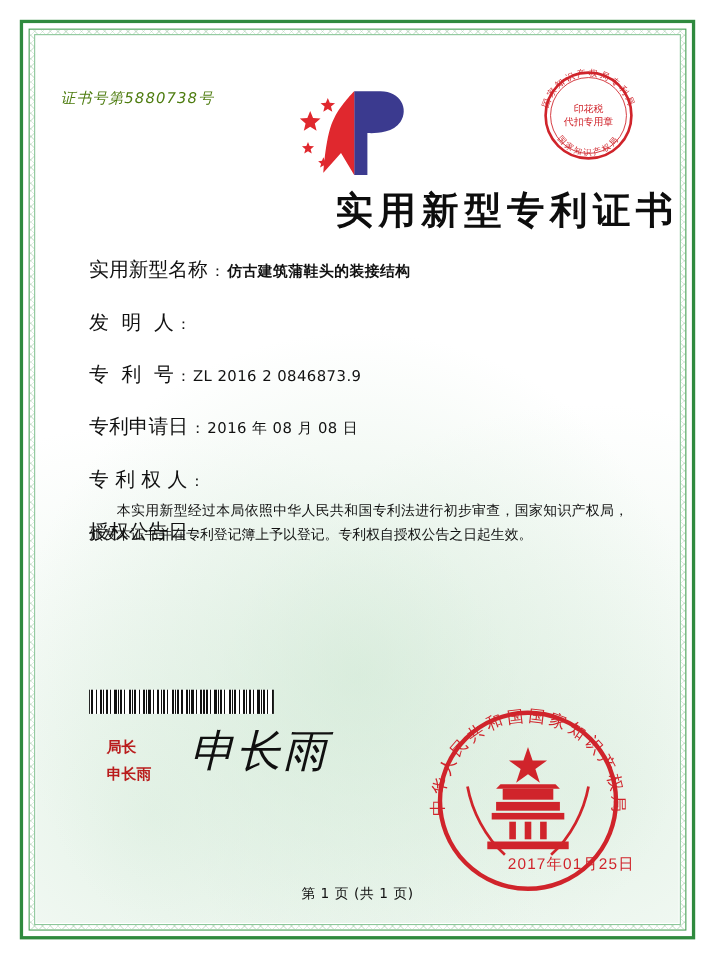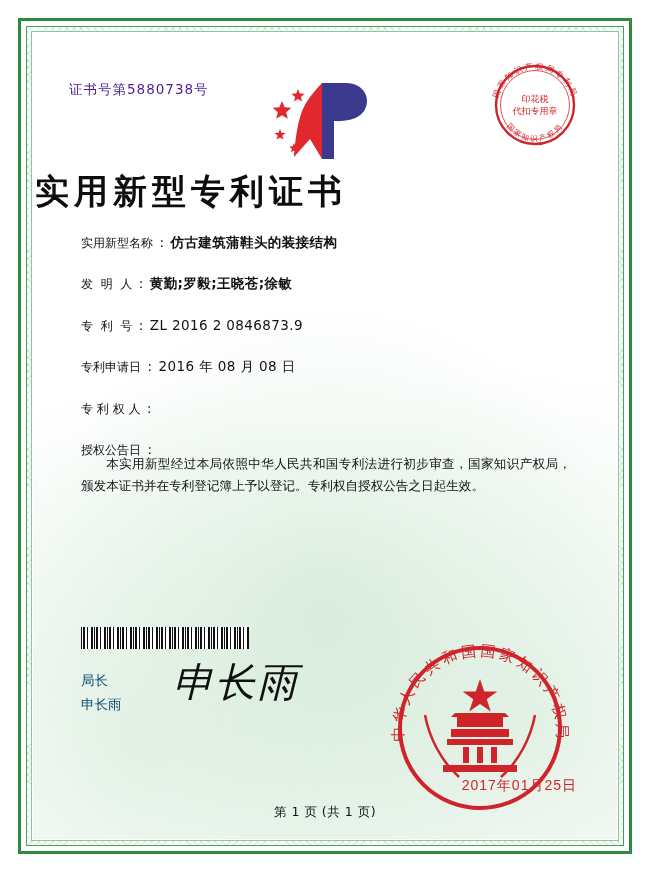--- a/index.html
+++ b/index.html
@@ -68,27 +68,28 @@
 
   .content {
     position: absolute;
     left: 33px; top: 33px; right: 33px; bottom: 33px;
     box-sizing: border-box;
   }
 
   
   .cert-no {
     position: absolute;
-    left: 36px;
+    left: 22px;
     top: 48px;
     font-family: "DejaVu Sans", sans-serif;
     font-size: 13.5px;
-    color: #4c1d95;
+    color: #4d7c0f;
     letter-spacing: 1px;
     white-space: nowrap;
+    font-style: italic;
   }
 
   
   .emblem {
     position: absolute;
     left: 50%;
     top: 38px;
     transform: translateX(-50%);
     width: 130px;
     height: 95px;
@@ -99,23 +100,23 @@
     position: absolute;
     right: 32px;
     top: 22px;
     width: 100px;
     height: 100px;
   }
 
   
   .main-title {
     position: absolute;
-    left: 2px; right: 0;
+    left: 12px; right: 0;
     top: 136px;
-    text-align: left;
+    text-align: right;
     font-family: "DejaVu Sans", sans-serif;
     font-size: 34px;
     font-weight: bold;
     letter-spacing: 5px;
     color: #0d0d0d;
   }
 
   
   .fields {
     position: absolute;
@@ -126,21 +127,21 @@
   .field-row {
     display: flex;
     align-items: baseline;
     margin-bottom: 22.5px;
     font-size: 13.5px;
     color: #111;
     line-height: 1.4;
   }
   .field-label {
     white-space: pre;
-    font-size: 12px;
+    font-size: 18px;
   }
   .field-sep { padding: 0 2px; }
   .field-value {
     font-size: 13.5px;
     letter-spacing: .4px;
   }
   .field-value.bold { font-weight: bold; }
 
   
   .body-text {
@@ -166,25 +167,26 @@
     width: 168px;
     height: 22px;
     background-image: repeating-linear-gradient(90deg,
       #111 0 1px, #fff 1px 2px, #111 2px 4px, #fff 4px 6px,
       #111 6px 7px, #fff 7px 10px, #111 10px 12px, #fff 12px 13px);
   }
 
   
   .director {
     position: absolute;
-    left: 48px;
+    left: 64px;
     top: 636px;
     font-size: 13.5px;
     line-height: 1.75;
-    color: #0c4a6e;
+    color: #b91c1c;
+    font-weight: bold;
   }
   .signature {
     position: absolute;
     left: 140px;
     top: 622px;
     width: 200px;
     height: 70px;
     font-family: "DejaVu Serif", serif;
     font-size: 40px;
     color: #101010;
@@ -279,21 +281,20 @@
 
       <div class="field-row">
         <span class="field-label">实用新型名称</span>
         <span class="field-sep">：</span>
         <span class="field-value bold">仿古建筑蒲鞋头的装接结构</span>
       </div>
 
       <div class="field-row">
         <span class="field-label">发  明  人</span>
         <span class="field-sep">：</span>
-        <span class="field-value bold">黄勤;罗毅;王晓苍;徐敏</span>
       </div>
 
       <div class="field-row">
         <span class="field-label">专  利  号</span>
         <span class="field-sep">：</span>
         <span class="field-value">ZL 2016 2 0846873.9</span>
       </div>
 
       <div class="field-row">
         <span class="field-label">专利申请日</span>

